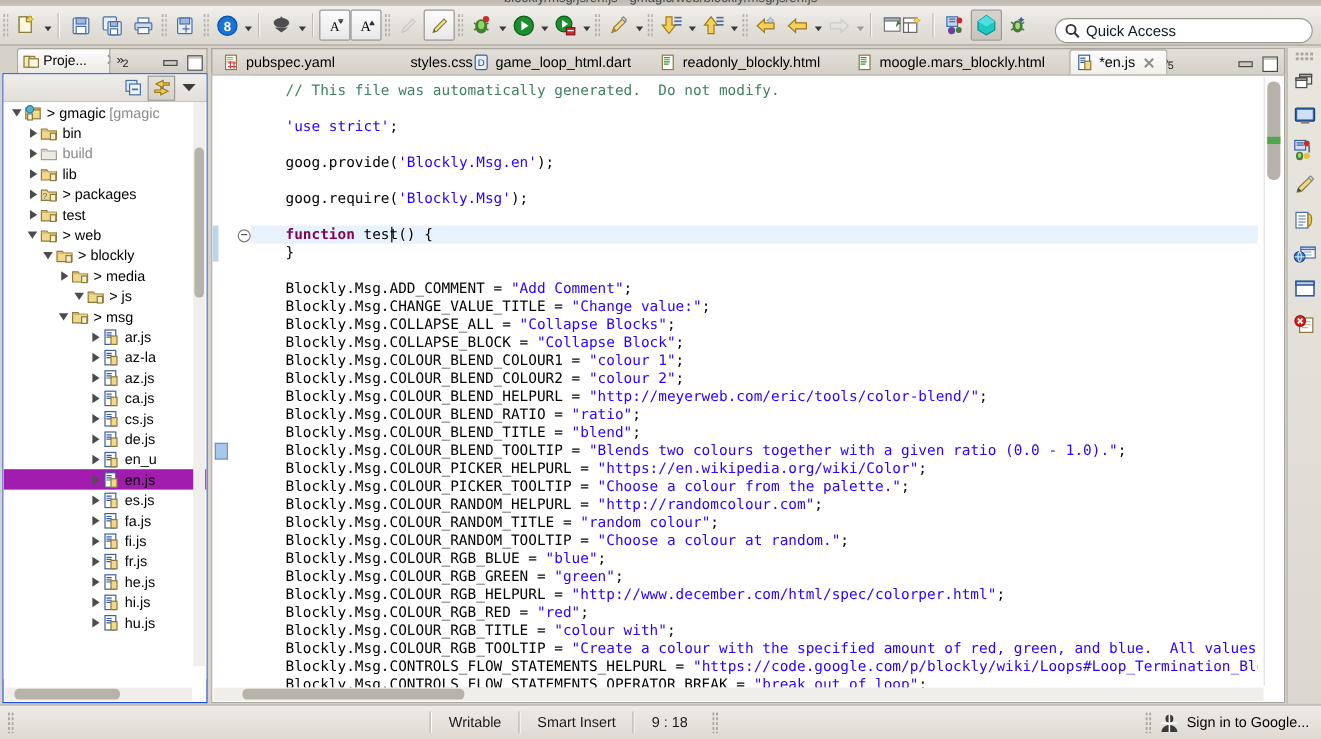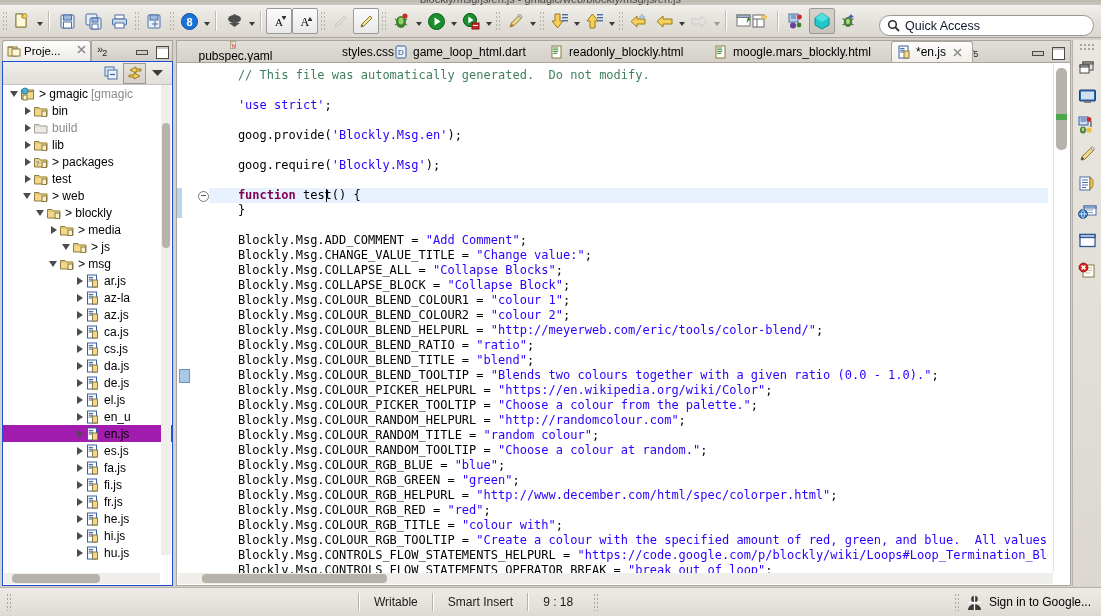--- a/index.html
+++ b/index.html
@@ -39,21 +39,21 @@
 
   
   .quick{position:absolute;right:7px;top:10px;width:215px;height:21px;
     border:1px solid #9b9792;border-radius:11px;background:#fff;
     display:flex;align-items:center;padding-left:7px;box-sizing:border-box;}
   .quick .ql{font-size:12.5px;color:#0f172a;margin-left:5px;}
 
   
   .leftcol{position:absolute;left:2px;top:40px;width:171px;height:546px;}
   .viewtabs{position:relative;height:21px;}
-  .vtab{position:absolute;left:0;top:0;height:21px;width:89px;
+  .vtab{position:absolute;left:12px;top:0;height:21px;width:89px;
     background:linear-gradient(#fdfdfd,#eceae5);
     border:1px solid #a9a49c;border-bottom:none;border-radius:3px 3px 0 0;
     display:flex;align-items:center;padding-left:4px;box-sizing:border-box;}
   .vtab .vtl{font-size:11.5px;margin-left:3px;color:#000;}
   .vtab .vx{position:absolute;right:4px;top:4px;}
   .vtabrest{position:absolute;left:89px;top:0;right:0;height:21px;
     background:linear-gradient(#e4e1db,#d2cec7);border:1px solid #a9a49c;border-bottom:none;
     box-sizing:border-box;display:flex;align-items:center;}
   .chev{font-size:11px;color:#222;margin-left:5px;letter-spacing:-1px;}
   .chev sub{font-size:9px;}
@@ -567,41 +567,21 @@
             <span class="tlabel">cs.js</span>
           </div>
           <div class="trow">
             <span style="flex: 0 0 71px;"></span>
             <span class="arrow closed"></span>
             <svg width="15" height="14" viewBox="0 0 15 14" class="ticon">
               <rect x="2" y="1" width="9" height="12" fill="#fff" stroke="#3a5fa0"></rect>
               <path d="M3.2 3.4h4.4M3.2 5.2h4.4M3.2 7h4.4" stroke="#3a5fa0"></path>
               <rect x="7" y="6" width="5" height="7" fill="#f3d88a" stroke="#8a7a3f"></rect>
             </svg>
-            <span class="tlabel">da.js</span>
-          </div>
-          <div class="trow">
-            <span style="flex: 0 0 71px;"></span>
-            <span class="arrow closed"></span>
-            <svg width="15" height="14" viewBox="0 0 15 14" class="ticon">
-              <rect x="2" y="1" width="9" height="12" fill="#fff" stroke="#3a5fa0"></rect>
-              <path d="M3.2 3.4h4.4M3.2 5.2h4.4M3.2 7h4.4" stroke="#3a5fa0"></path>
-              <rect x="7" y="6" width="5" height="7" fill="#f3d88a" stroke="#8a7a3f"></rect>
-            </svg>
             <span class="tlabel">de.js</span>
-          </div>
-          <div class="trow">
-            <span style="flex: 0 0 71px;"></span>
-            <span class="arrow closed"></span>
-            <svg width="15" height="14" viewBox="0 0 15 14" class="ticon">
-              <rect x="2" y="1" width="9" height="12" fill="#fff" stroke="#3a5fa0"></rect>
-              <path d="M3.2 3.4h4.4M3.2 5.2h4.4M3.2 7h4.4" stroke="#3a5fa0"></path>
-              <rect x="7" y="6" width="5" height="7" fill="#f3d88a" stroke="#8a7a3f"></rect>
-            </svg>
-            <span class="tlabel">el.js</span>
           </div>
           <div class="trow">
             <span style="flex: 0 0 71px;"></span>
             <span class="arrow closed"></span>
             <svg width="15" height="14" viewBox="0 0 15 14" class="ticon">
               <rect x="2" y="1" width="9" height="12" fill="#fff" stroke="#3a5fa0"></rect>
               <path d="M3.2 3.4h4.4M3.2 5.2h4.4M3.2 7h4.4" stroke="#3a5fa0"></path>
               <rect x="7" y="6" width="5" height="7" fill="#f3d88a" stroke="#8a7a3f"></rect>
             </svg>
             <span class="tlabel">en_u</span>
@@ -697,21 +677,21 @@
   </div>
 
   <div class="editor">
     <div class="etabs" id="etabs">
       <div class="etabrest">
         <span class="chev" style="margin-left:8px">»<sub>5</sub></span>
         <span style="flex:1"></span>
         <div class="minbtn"></div>
         <div class="maxbtn" style="margin-right:6px"></div>
       </div>
-    <div class="etab" style="left: 4px; width: 108px; flex-direction: column;">
+    <div class="etab" style="left: 4px; width: 108px;">
           <svg width="15" height="14" viewBox="0 0 15 14">
             <rect x="2" y="1" width="9" height="12" fill="#fff" stroke="#8a7a3f"></rect>
             <path d="M3.2 3h5M3.2 4.8h5M3.2 6.6h5" stroke="#b9a45c"></path>
             <path d="M4 7.5h7M4 10.5h7M6 6v6M9 6v6" stroke="#cc4444"></path>
           </svg>
           <span class="etl">pubspec.yaml</span>
         </div>
         <div class="etab" style="left: 116px; width: 92px; gap: 40px;">
           <svg width="15" height="14" viewBox="0 0 15 14">
             <rect x="2" y="1" width="9" height="12" fill="#fff" stroke="#8a7a3f"></rect>

